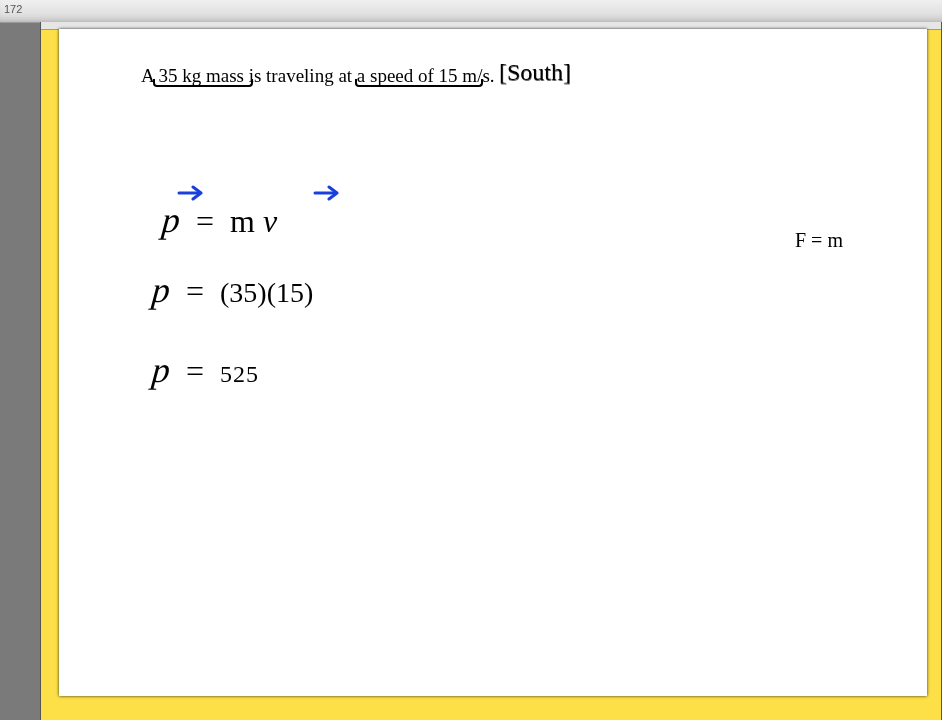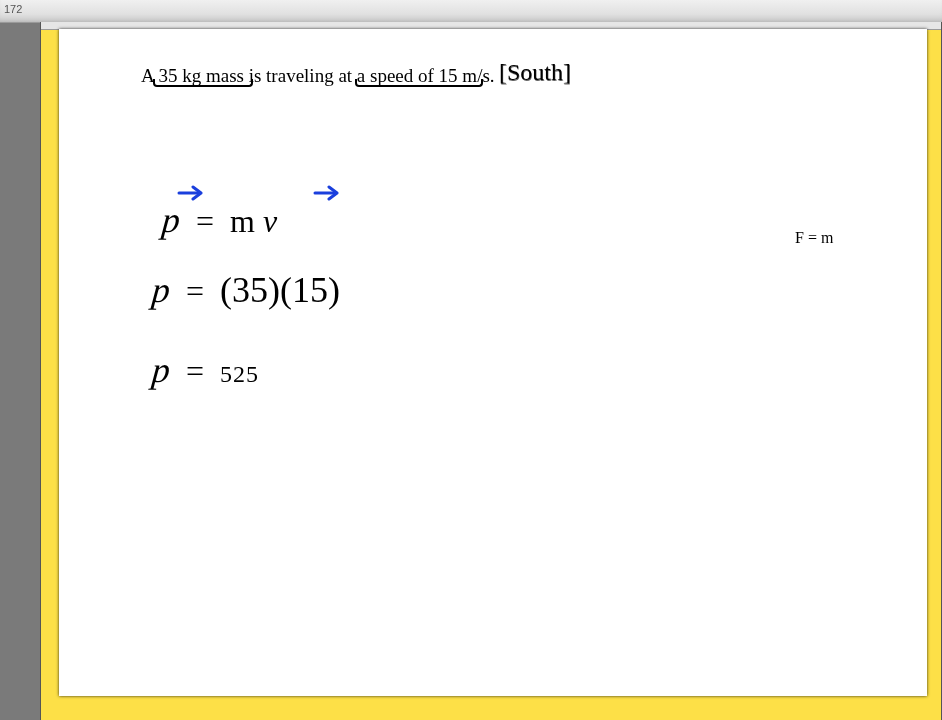--- a/index.html
+++ b/index.html
@@ -84,21 +84,21 @@
   .south-label {
     top: 30px;
     left: 440px;
     font-size: 24px;
     text-shadow: 0.5px 0.5px 0 #666;
   }
 
   .eq1 { top: 170px; left: 103px; font-size: 32px; }
   .eq2 { top: 240px; left: 93px; font-size: 32px; }
   .eq3 { top: 320px; left: 93px; font-size: 32px; }
-  .eq4 { top: 200px; left: 736px; font-size: 16px; }
+  .eq4 { top: 200px; left: 736px; font-size: 20px; }
 
   .vector-arrow {
     position: absolute;
     color: #1a3fdd;
   }
   .arr1 { top: 156px; left: 118px; }
   .arr2 { top: 156px; left: 254px; }
 
   .rho {
     font-style: italic;
@@ -139,21 +139,21 @@
           <line x1="2" y1="8" x2="22" y2="8" stroke="#1a3fdd" stroke-width="3" stroke-linecap="round"></line>
           <polyline points="16,2 24,8 16,14" fill="none" stroke="#1a3fdd" stroke-width="3" stroke-linecap="round" stroke-linejoin="round"></polyline>
         </svg>
       </div>
 
       <div class="handwriting eq1">
         <span class="rho">p</span>&nbsp;&nbsp;=&nbsp;&nbsp;m&nbsp;<span style="font-style:italic">v</span>
       </div>
 
       <div class="handwriting eq2">
-        <span class="rho">p</span>&nbsp;&nbsp;=&nbsp;&nbsp;<span style="font-size:36px">(35)(15)</span>
+        <span class="rho">p</span>&nbsp;&nbsp;=&nbsp;&nbsp;<span style="font-size:28px">(35)(15)</span>
       </div>
 
       <div class="handwriting eq3">
         <span class="rho">p</span>&nbsp;&nbsp;=&nbsp;&nbsp;<span style="font-size:24px; letter-spacing:1px;">525</span>
       </div>
 
       <div class="handwriting eq4">F = m</div>
 
     </div>
   </div>

